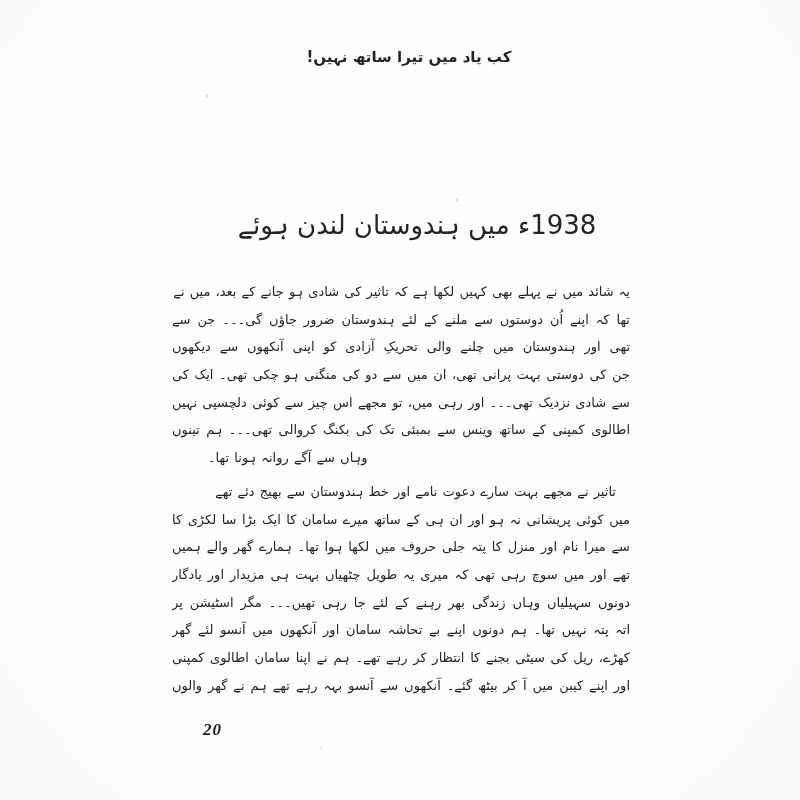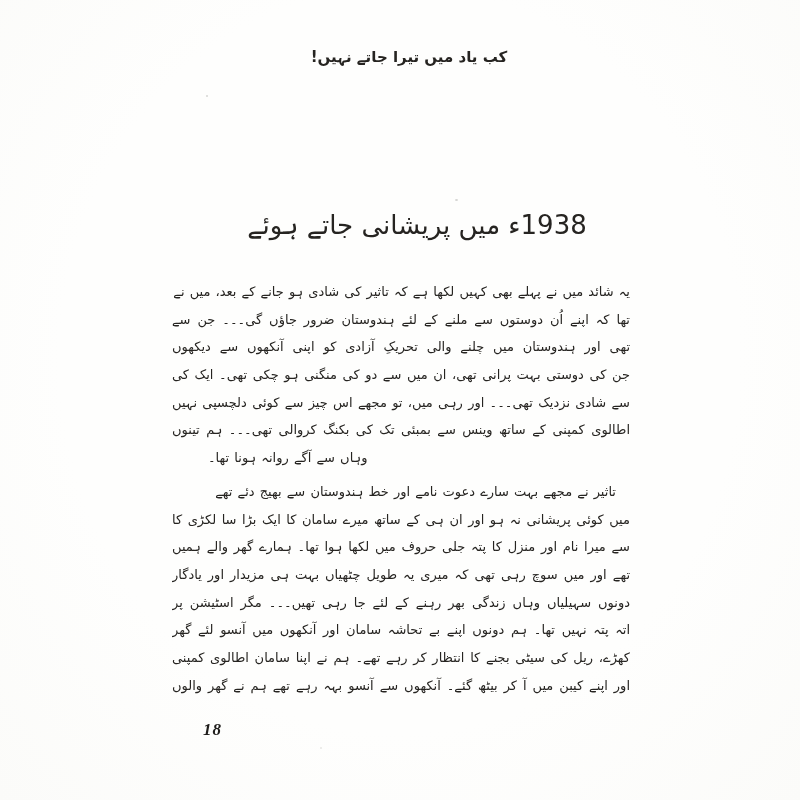--- a/index.html
+++ b/index.html
@@ -86,23 +86,23 @@
   }
   .speckle.s1 { top: 95px;  left: 206px; width: 2px; height: 2px; }
   .speckle.s2 { top: 199px; left: 455px; width: 3px; height: 2px; }
   .speckle.s3 { top: 747px; left: 320px; width: 2px; height: 2px; opacity: 0.2; }
 </style>
 </head>
 <body>
 
 <div class="page">
 
-  <div class="running-header" dir="rtl">کب یاد میں تیرا جاتے نہیں!</div>
+  <div class="running-header" dir="rtl">کب یاد میں تیرا ساتھ نہیں!</div>
 
-  <div class="chapter-title" dir="rtl">1938ء میں پریشانی جاتے ہوئے</div>
+  <div class="chapter-title" dir="rtl">1938ء میں ہندوستان لندن ہوئے</div>
 
   <div class="para para-1">
     <div class="line first" dir="rtl">یہ شائد میں نے پہلے بھی کہیں لکھا ہے کہ تاثیر کی شادی ہو جانے کے بعد، میں نے فیصلہ کر لیا</div>
     <div class="line" dir="rtl">تھا کہ اپنے اُن دوستوں سے ملنے کے لئے ہندوستان ضرور جاؤں گی۔۔۔ جن سے لندن میں دوستی ہوئی</div>
     <div class="line" dir="rtl">تھی اور ہندوستان میں چلنے والی تحریکِ آزادی کو اپنی آنکھوں سے دیکھوں گی۔۔۔ ہم تین سہیلیاں تھیں</div>
     <div class="line" dir="rtl">جن کی دوستی بہت پرانی تھی، ان میں سے دو کی منگنی ہو چکی تھی۔ ایک کی سکھ سے اور دوسری کی ایک ہندو</div>
     <div class="line" dir="rtl">سے شادی نزدیک تھی۔۔۔ اور رہی میں، تو مجھے اس چیز سے کوئی دلچسپی نہیں تھی۔ ہم تینوں نے ایک</div>
     <div class="line" dir="rtl">اطالوی کمپنی کے ساتھ وینس سے بمبئی تک کی بکنگ کروالی تھی۔۔۔ ہم تینوں کو وکٹوریہ اسٹیشن پر ملنا تھا اور</div>
     <div class="line last-left" dir="rtl">وہاں سے آگے روانہ ہونا تھا۔</div>
   </div>
@@ -111,19 +111,19 @@
     <div class="line first p2-first" dir="rtl">تاثیر نے مجھے بہت سارے دعوت نامے اور خط ہندوستان سے بھیج دئے تھے تاکہ مجھے سفر</div>
     <div class="line" dir="rtl">میں کوئی پریشانی نہ ہو اور ان ہی کے ساتھ میرے سامان کا ایک بڑا سا لکڑی کا بکس تھا جس پر سفید رنگ</div>
     <div class="line" dir="rtl">سے میرا نام اور منزل کا پتہ جلی حروف میں لکھا ہوا تھا۔ ہمارے گھر والے ہمیں چھوڑنے اسٹیشن تک آئے</div>
     <div class="line" dir="rtl">تھے اور میں سوچ رہی تھی کہ میری یہ طویل چٹھیاں بہت ہی مزیدار اور یادگار بن جائیں گی، جبکہ میری</div>
     <div class="line" dir="rtl">دونوں سہیلیاں وہاں زندگی بھر رہنے کے لئے جا رہی تھیں۔۔۔ مگر اسٹیشن پر ہماری تیسری سہیلی کا کوئی</div>
     <div class="line" dir="rtl">اتہ پتہ نہیں تھا۔ ہم دونوں اپنے بے تحاشہ سامان اور آنکھوں میں آنسو لئے گھر والوں کے درمیان</div>
     <div class="line" dir="rtl">کھڑے، ریل کی سیٹی بجنے کا انتظار کر رہے تھے۔ ہم نے اپنا سامان اطالوی کمپنی والوں کے حوالے کیا</div>
     <div class="line" dir="rtl">اور اپنے کیبن میں آ کر بیٹھ گئے۔ آنکھوں سے آنسو بہہ رہے تھے ہم نے گھر والوں سے پابندی سے خط</div>
   </div>
 
-  <div class="page-number">18</div>
+  <div class="page-number">20</div>
 
   <div class="speckle s1"></div>
   <div class="speckle s2"></div>
   <div class="speckle s3"></div>
 
 </div>
 
 </body></html>

